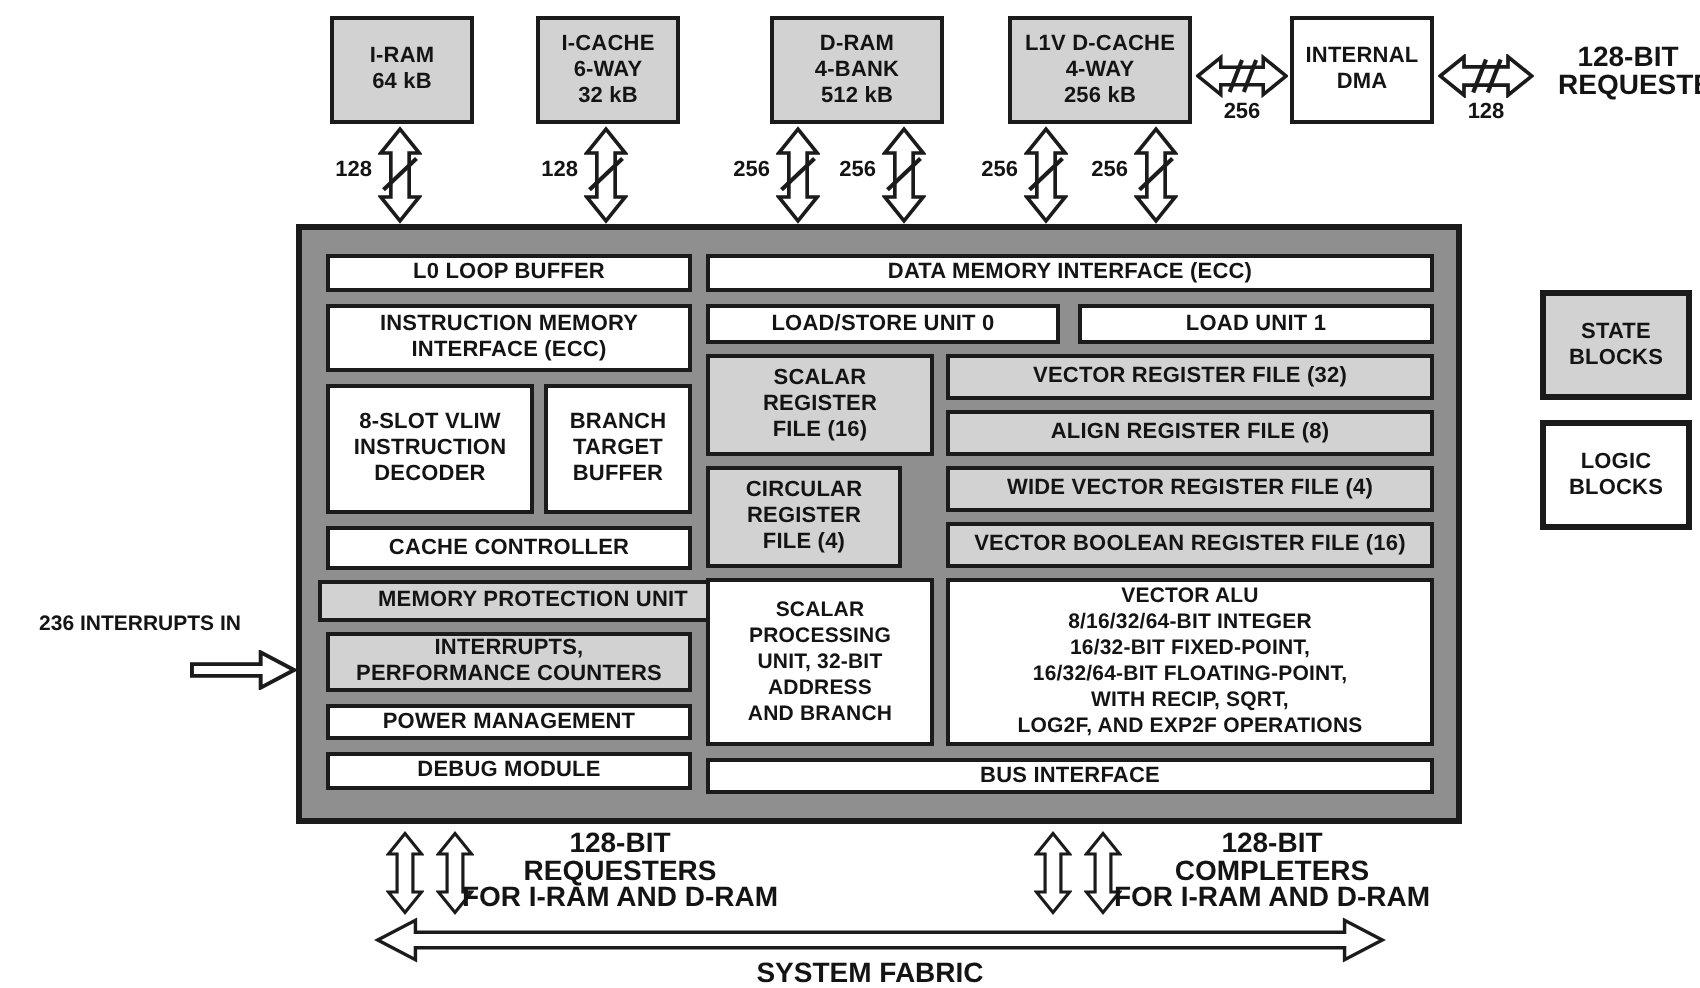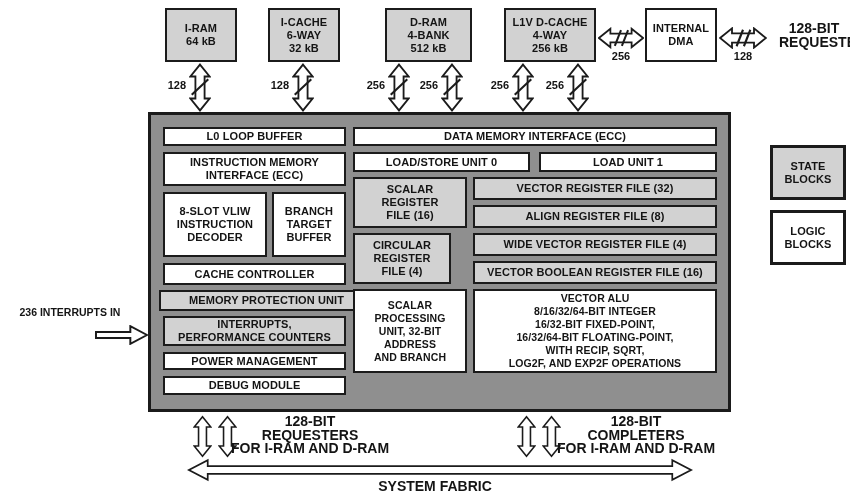--- a/index.html
+++ b/index.html
@@ -137,20 +137,21 @@
 PROCESSING
 UNIT, 32-BIT
 ADDRESS
 AND BRANCH</div>
     <div class="box logic t-sm" style="left:322px;top:174px;width:244px;height:84px">VECTOR ALU
 8/16/32/64-BIT INTEGER
 16/32-BIT FIXED-POINT,
 16/32/64-BIT FLOATING-POINT,
 WITH RECIP, SQRT,
 LOG2F, AND EXP2F OPERATIONS</div>
+    <div class="box logic" style="left:202px;top:264px;width:364px;height:18px">BUS INTERFACE</div>
   </div>
 
   <div class="box state legendbox" style="left:770px;top:145px;width:76px;height:55px">STATE
 BLOCKS</div>
   <div class="box logic legendbox" style="left:770px;top:210px;width:76px;height:55px">LOGIC
 BLOCKS</div>
 
   <div class="lbl" style="left:5px;top:306px;width:130px;font-size:10.5px">236 INTERRUPTS IN</div>
   <svg class="abs" style="left:95px;top:325px" width="53" height="20" viewBox="0 0 54 20">
     <polygon class="arrow-shape" points="1,7 36,7 36,1 53,10 36,19 36,13 1,13"></polygon>

